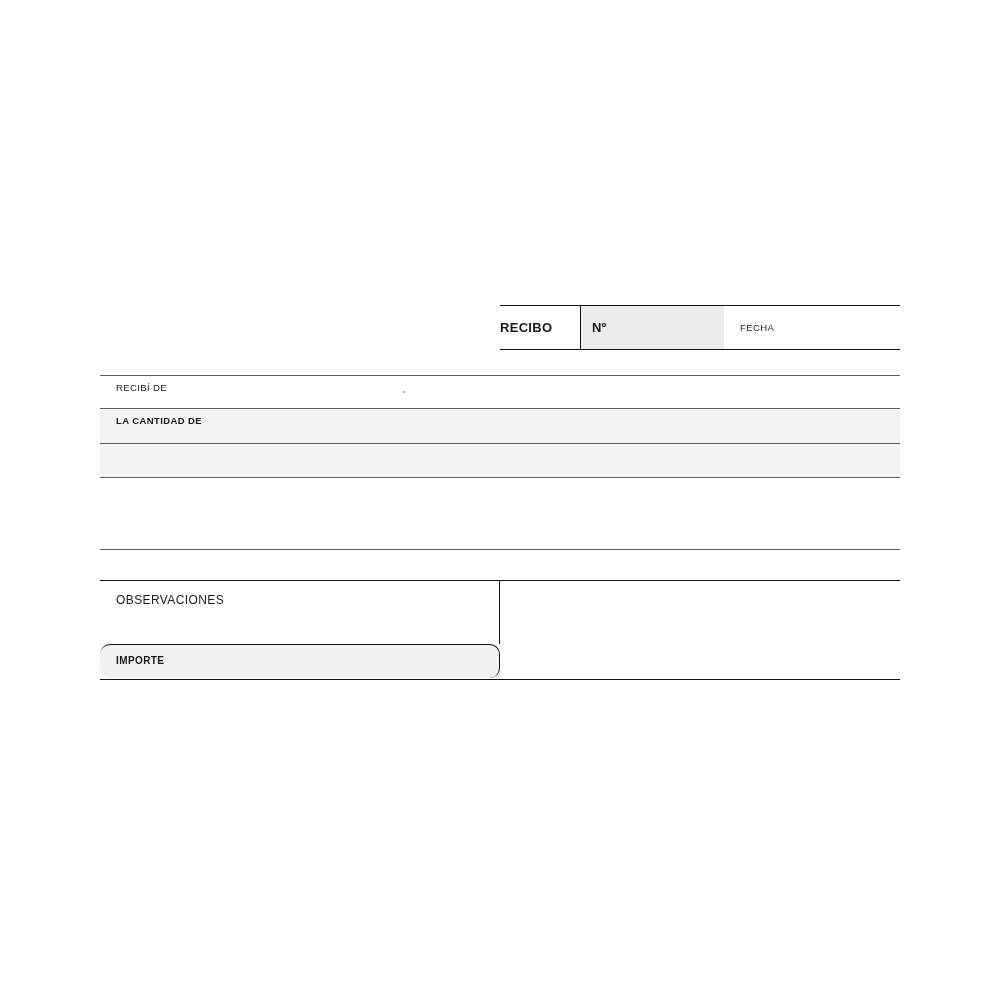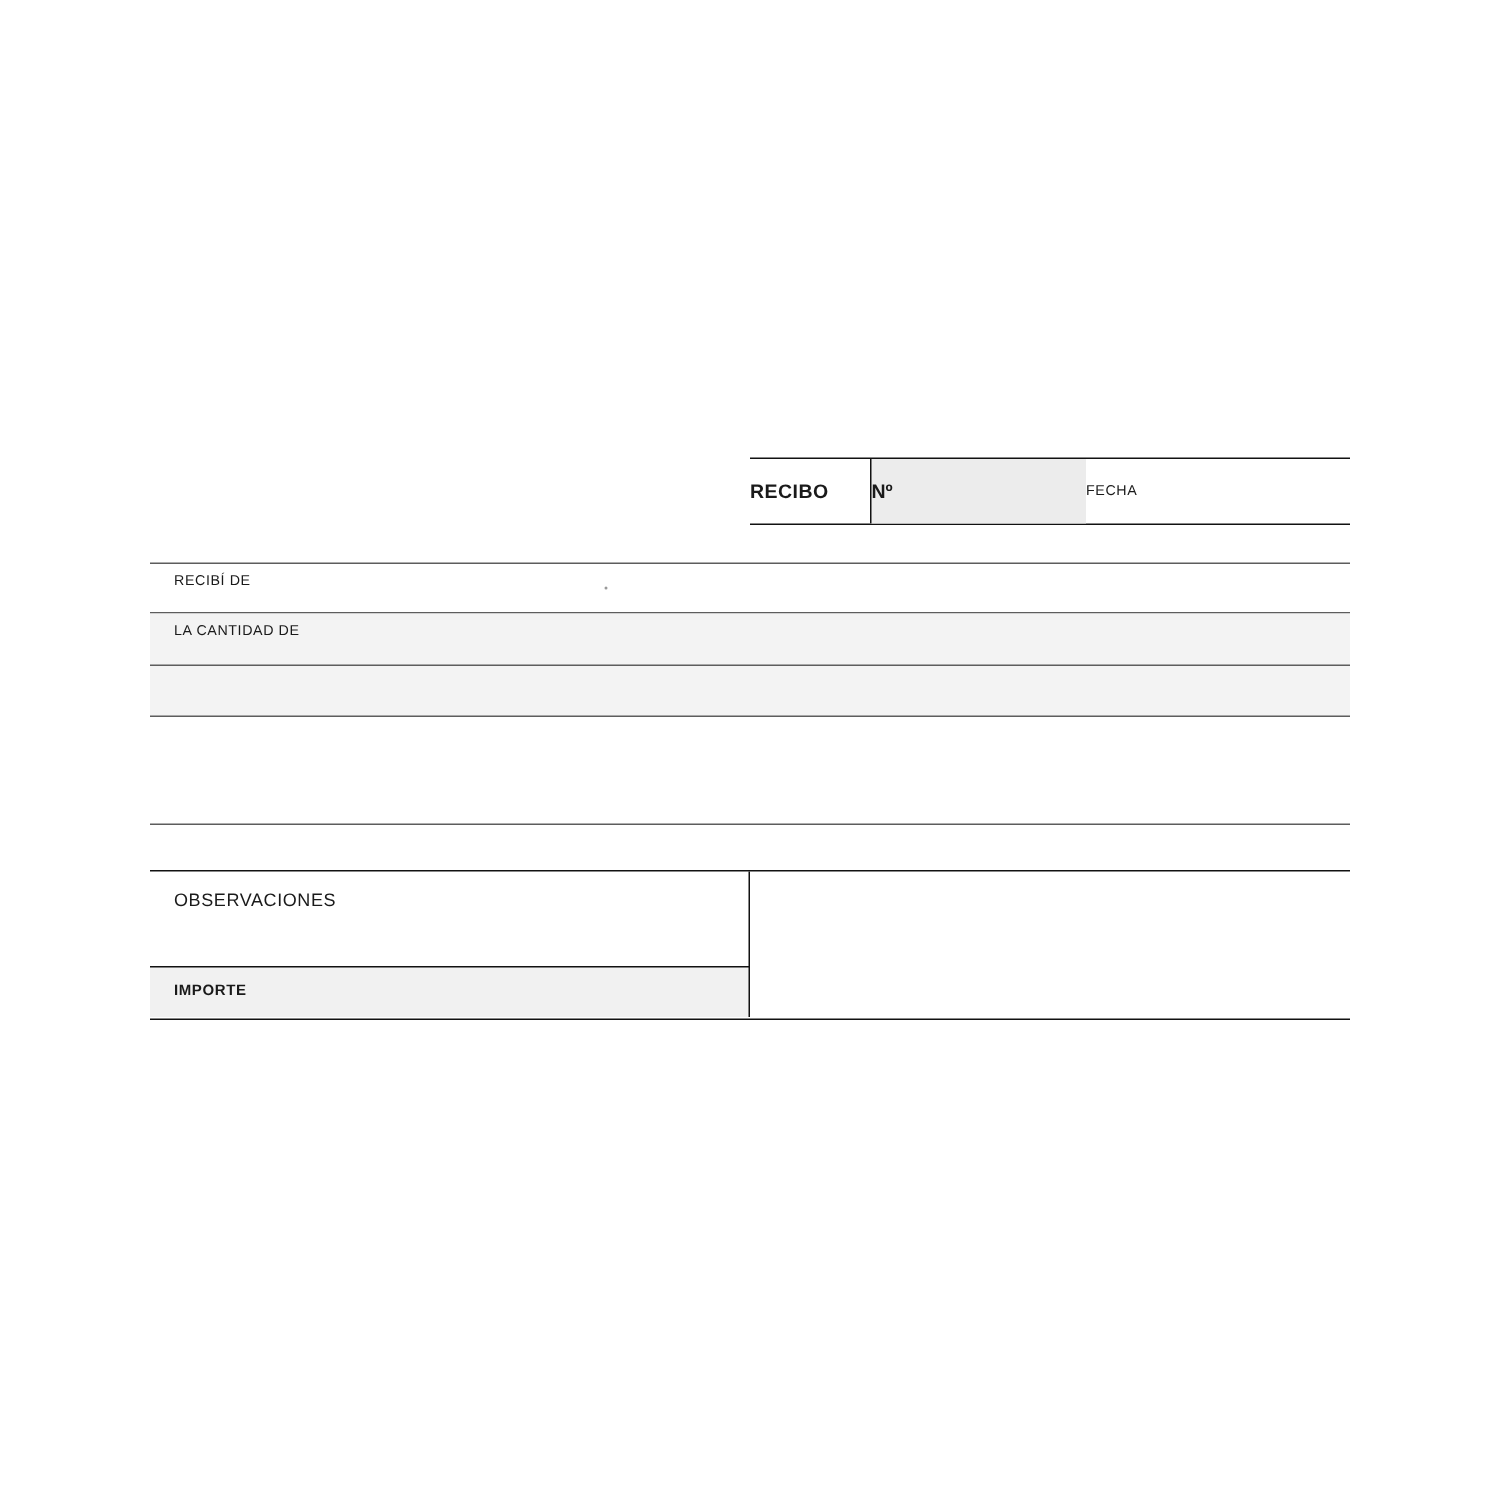--- a/index.html
+++ b/index.html
@@ -50,29 +50,30 @@
     font-size: 13px;
     font-weight: bold;
     letter-spacing: .3px;
   }
   .hdr-num {
     left: 80px;
     width: 144px;
     background: #ececec;
     border-left: 1px solid #111;
     justify-content: flex-start;
-    padding-left: 0;
+    padding-left: 11px;
   }
   .hdr-num .txt {
     font-size: 13px;
     font-weight: bold;
   }
   .hdr-fecha {
     left: 224px;
     width: 176px;
+    padding-left: 16px;
   }
   .hdr-fecha .txt {
     font-size: 9.5px;
     letter-spacing: .4px;
   }
 
   
   .line {
     position: absolute;
     left: 0;
@@ -85,21 +86,21 @@
     top: 6px;
     font-size: 9.5px;
     letter-spacing: .4px;
     white-space: nowrap;
   }
   .rule-top    { border-top: 1px solid #5d5d5d; }
   .rule-bottom { border-bottom: 1px solid #5d5d5d; }
   .shade       { background: #f3f3f3; }
 
   .row-recibi     { top: 70px;  height: 34px; }
-  .row-cantidad   { top: 104px; height: 35px; }
+  .row-cantidad   { top: 104px; height: 35px; font-weight: bold; }
   .row-cantidad2  { top: 139px; height: 34px; }
   .row-por        { top: 173px; height: 38px; }
   .row-blank1     { top: 211px; height: 34px; }
   .row-blank2     { top: 245px; height: 30px; }
 
   .dot {
     position: absolute;
     left: 303px;
     top: 86px;
     width: 2px;
@@ -138,20 +139,21 @@
   .importe-box {
     position: absolute;
     left: 0;
     top: 63px;
     width: 400px;
     height: 34px;
     background: #f1f1f1;
     border-top: 1px solid #111;
     border-right: 1px solid #111;
     box-sizing: border-box;
+    border-radius: 10px;
   }
   .importe-box .lbl {
     position: absolute;
     left: 16px;
     top: 10px;
     font-size: 10px;
     font-weight: bold;
     letter-spacing: .4px;
   }
   .firma-box {

